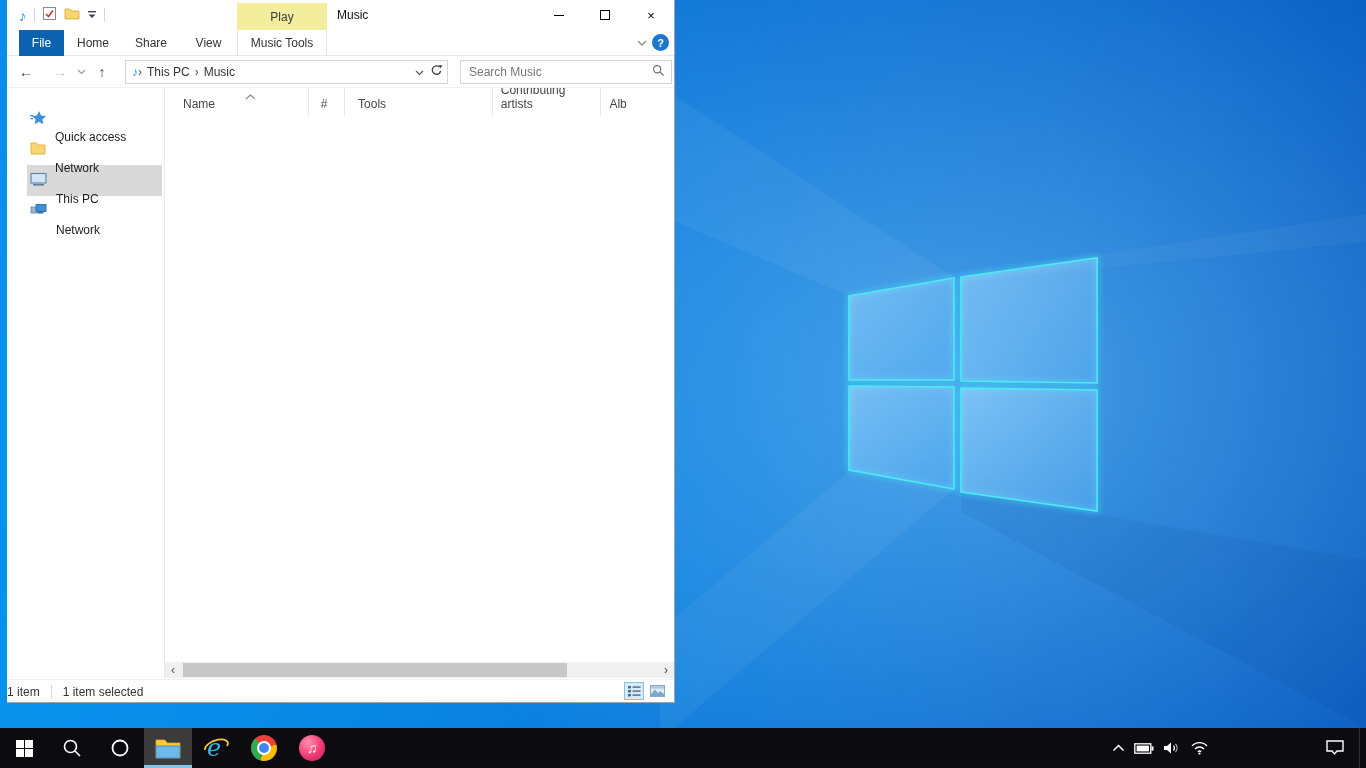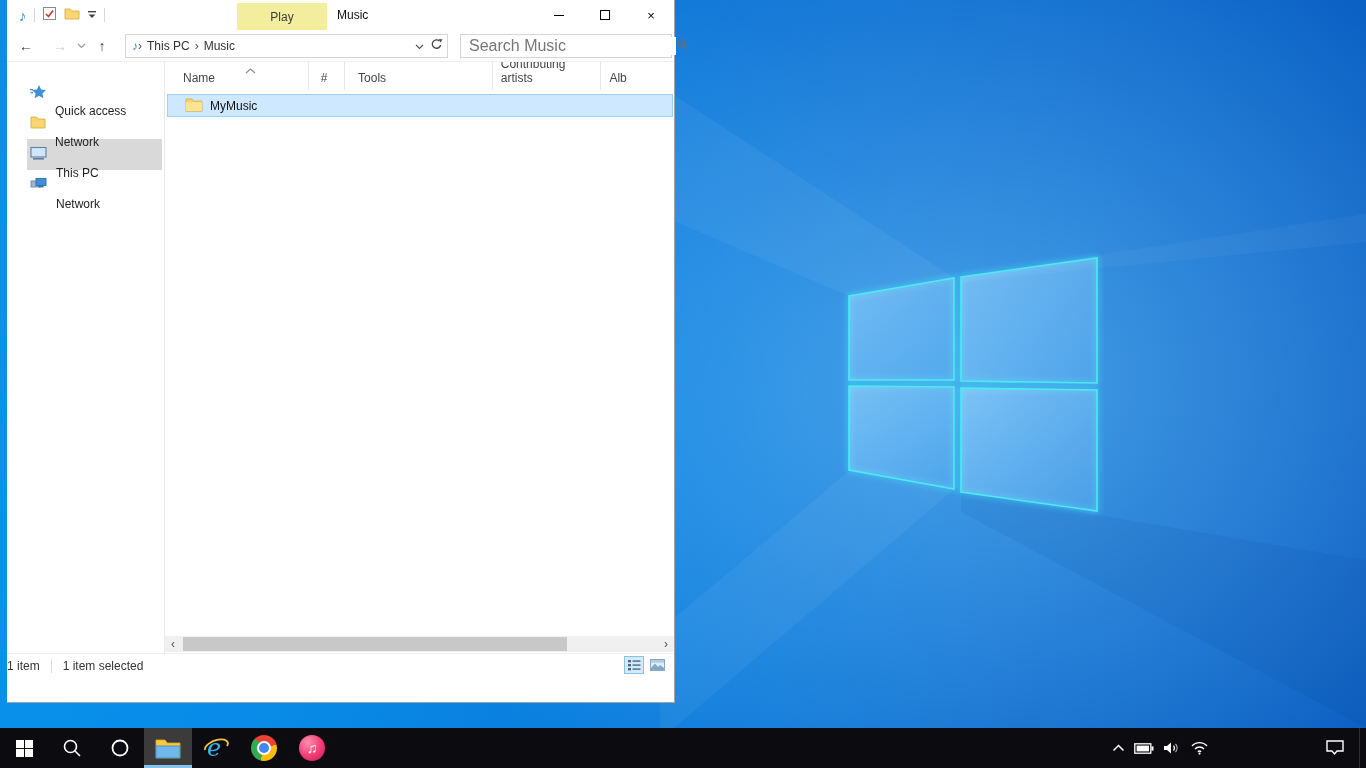--- a/index.html
+++ b/index.html
@@ -44,21 +44,21 @@
 
   .toolbar { position:relative; height:32px; display:flex; align-items:center; padding-left:7px; border-bottom:1px solid #f0f0f0; background:#fff; }
   .nav-arrow { width:24px; height:24px; display:flex; align-items:center; justify-content:center; font-size:14px; }
   .arrow-back { color:#3b3b3b; } .arrow-fwd { color:#c9c9c9; }
   .arrow-caret { width:18px; } .arrow-up { color:#3b3b3b; }
   .addr-box { margin-left:11px; width:323px; height:24px; border:1px solid #d6d6d6; display:flex; align-items:center; padding:0 4px 0 6px; }
   .addr-box .crumb { padding:0 5px; color:#333; }
   .addr-box .crumb-sep { color:#555; font-size:12px; }
   .addr-spacer { flex:1; }
   .search-box { margin-left:12px; width:212px; height:24px; border:1px solid #d6d6d6; display:flex; align-items:center; padding:0 6px 0 8px; }
-  .search-box input { flex:1; border:none; outline:none; font-family:inherit; font-size:16px; color:#0369a1; }
+  .search-box input { flex:1; border:none; outline:none; font-family:inherit; font-size:12px; color:#0369a1; }
   .search-box input::placeholder { color:#777; }
 
   .content { position:relative; display:flex; height:591px; background:#fff; }
   .navpane { position:relative; width:158px; border-right:1px solid #e9e9e9; padding-top:15px; }
   .nav-item { margin:0 2px 0 20px; height:31px; display:flex; align-items:center; padding-left:3px; }
   .nav-item.selected { background:#d9d9d9; }
   .nav-item .lbl { margin-left:9px; color:#1e1e1e;margin-top:36px; }
 
   .filearea { position:relative; flex:1; overflow:hidden; }
   .hdr { display:flex; height:28px; color:#454545; }
@@ -167,20 +167,33 @@
           </div>
         <div class="win-btn">
             <span class="max-glyph"></span>
           </div>
         <div class="win-btn">
             <span class="close-glyph">×</span>
           </div>
       </div>
     </div>
 
+    <div class="tabrow">
+      <div class="tab tab-file">File</div>
+      <div class="tab tab-home">Home</div>
+      <div class="tab tab-share">Share</div>
+      <div class="tab tab-view">View</div>
+      <div class="ctx-tab">Music Tools</div>
+      <div class="ribbon-collapse">
+        <svg width="12" height="8" viewBox="0 0 12 8">
+            <polyline points="2,2 6,6 10,2" fill="none" stroke="#8a8a8a" stroke-width="1.3"></polyline>
+          </svg>
+      </div>
+      <div class="help-btn">?</div>
+    </div>
 
     <div class="toolbar">
       <span class="nav-arrow arrow-back">←</span>
       <span class="nav-arrow arrow-fwd" style="margin-left:10px;">→</span>
       <span class="nav-arrow arrow-caret">
         <svg width="9" height="6" viewBox="0 0 9 6">
             <polyline points="1,1 4.5,4.5 8,1" fill="none" stroke="#9a9a9a" stroke-width="1.2"></polyline>
           </svg>
       </span>
       <span class="nav-arrow arrow-up">↑</span>
@@ -272,29 +285,20 @@
               <span>Tools</span>
             </div>
           <div class="hcell hc-artists">
               <span>Contributing artists</span>
             </div>
           <div class="hcell hc-album">
               <span>Alb</span>
             </div>
         </div>
 
-        <div class="file-row">
-          <span>
-            <svg width="18" height="15" viewBox="0 0 18 15">
-                <path d="M1 2 h6 l1.6 2.2 H17 v10 H1 z" fill="#f7d571" stroke="#d8a835" stroke-width="0.8"></path>
-                <path d="M1 5.2 H17 V14 H1 z" fill="#fbe391"></path>
-              </svg>
-          </span>
-          <span class="fname">MyMusic</span>
-        </div>
 
         <div class="hscroll">
           <span class="hs-arrow hs-left">‹</span>
           <span class="hs-thumb"></span>
           <span class="hs-arrow hs-right">›</span>
         </div>
       </div>
     </div>
 
     <div class="statusbar">

